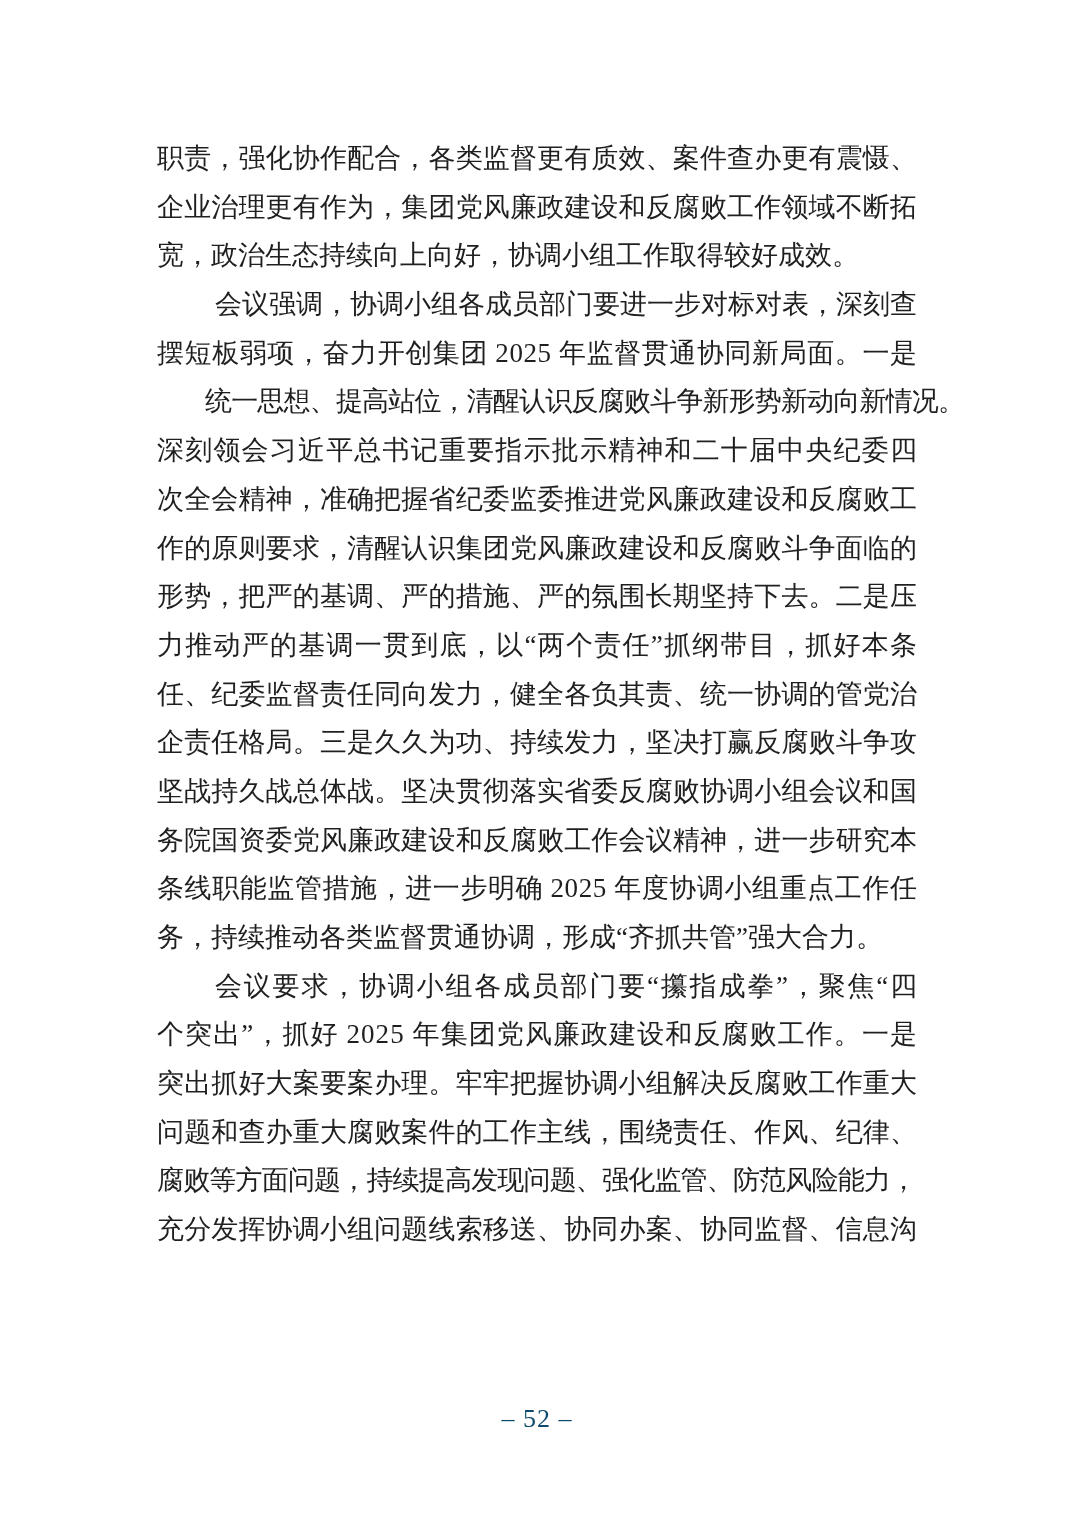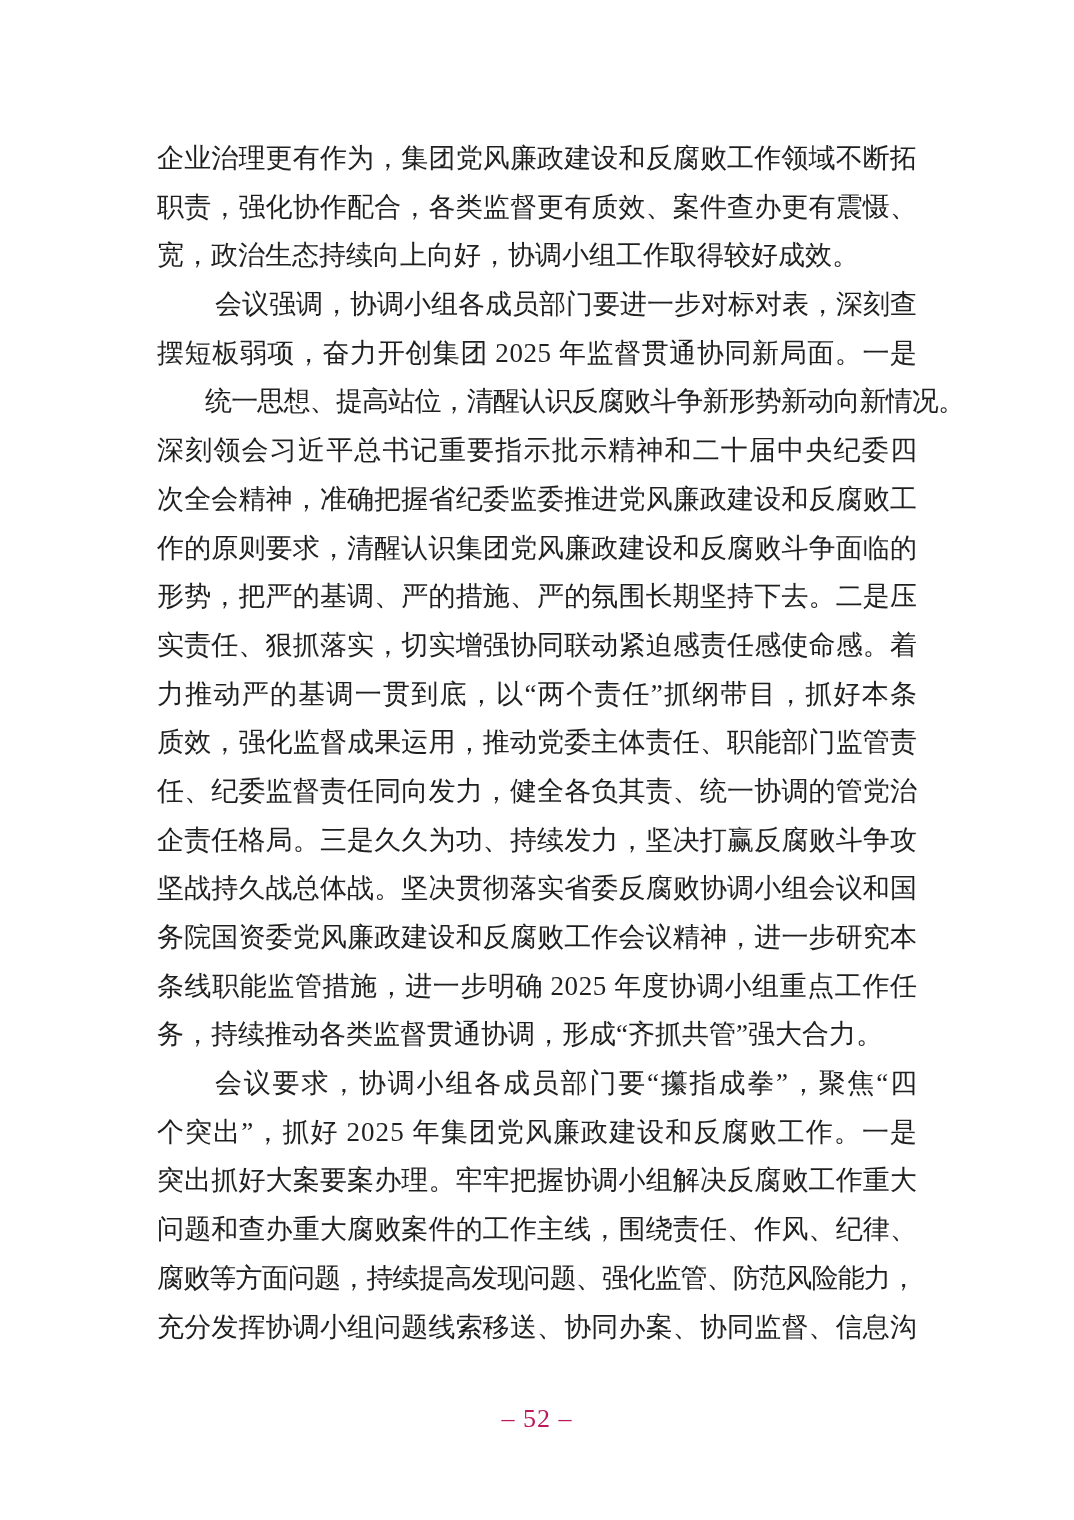--- a/index.html
+++ b/index.html
@@ -33,41 +33,39 @@
     padding-left: 58px;
   }
   .footer {
     position: absolute;
     top: 1404px;
     left: 0;
     width: 100%;
     text-align: center;
     font-size: 26px;
     letter-spacing: 1px;
-    color: #be185d;
+    color: #0c4a6e;
   }
 </style>
 </head>
 <body>
 
 <div class="page">
   <div class="text-block">
+      <div class="line" style="letter-spacing: 0.148148px;">职责，强化协作配合，各类监督更有质效、案件查办更有震慑、</div>
       <div class="line" style="letter-spacing: 0.148148px;">企业治理更有作为，集团党风廉政建设和反腐败工作领域不断拓</div>
-      <div class="line" style="letter-spacing: 0.148148px;">职责，强化协作配合，各类监督更有质效、案件查办更有震慑、</div>
       <div class="line">宽，政治生态持续向上向好，协调小组工作取得较好成效。</div>
       <div class="line indent" style="letter-spacing: 0px;">会议强调，协调小组各成员部门要进一步对标对表，深刻查</div>
       <div class="line" style="letter-spacing: 0.583333px;">摆短板弱项，奋力开创集团 2025 年监督贯通协同新局面。一是</div>
       <div class="line" style="letter-spacing: -0.821429px; margin-left: 48px;">统一思想、提高站位，清醒认识反腐败斗争新形势新动向新情况。</div>
       <div class="line" style="letter-spacing: 1.19231px;">深刻领会习近平总书记重要指示批示精神和二十届中央纪委四</div>
       <div class="line" style="letter-spacing: 0.148148px;">次全会精神，准确把握省纪委监委推进党风廉政建设和反腐败工</div>
       <div class="line" style="letter-spacing: 0.148148px;">作的原则要求，清醒认识集团党风廉政建设和反腐败斗争面临的</div>
       <div class="line" style="letter-spacing: 0.148148px;">形势，把严的基调、严的措施、严的氛围长期坚持下去。二是压</div>
-      <div class="line" style="letter-spacing: 0.148148px;">实责任、狠抓落实，切实增强协同联动紧迫感责任感使命感。着</div>
       <div class="line" style="letter-spacing: 1.26042px;">力推动严的基调一贯到底，以“两个责任”抓纲带目，抓好本条</div>
-      <div class="line" style="letter-spacing: 0.148148px;">质效，强化监督成果运用，推动党委主体责任、职能部门监管责</div>
       <div class="line" style="letter-spacing: 0.148148px;">任、纪委监督责任同向发力，健全各负其责、统一协调的管党治</div>
       <div class="line" style="letter-spacing: 0.148148px; text-align: center;">企责任格局。三是久久为功、持续发力，坚决打赢反腐败斗争攻</div>
       <div class="line" style="letter-spacing: 0.148148px;">坚战持久战总体战。坚决贯彻落实省委反腐败协调小组会议和国</div>
       <div class="line" style="letter-spacing: 0.148148px;">务院国资委党风廉政建设和反腐败工作会议精神，进一步研究本</div>
       <div class="line" style="letter-spacing: 0.583333px;">条线职能监管措施，进一步明确 2025 年度协调小组重点工作任</div>
       <div class="line">务，持续推动各类监督贯通协调，形成“齐抓共管”强大合力。</div>
       <div class="line indent" style="letter-spacing: 1.80187px;">会议要求，协调小组各成员部门要“攥指成拳”，聚焦“四</div>
       <div class="line" style="letter-spacing: 1.08385px;">个突出”，抓好 2025 年集团党风廉政建设和反腐败工作。一是</div>
       <div class="line" style="letter-spacing: 0.148148px;">突出抓好大案要案办理。牢牢把握协调小组解决反腐败工作重大</div>
       <div class="line" style="letter-spacing: 0.148148px; font-family: Liberation Serif, serif;">问题和查办重大腐败案件的工作主线，围绕责任、作风、纪律、</div>

